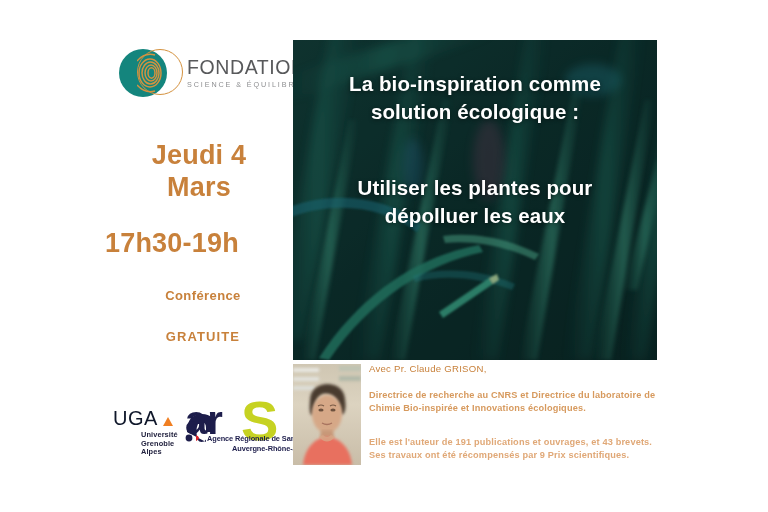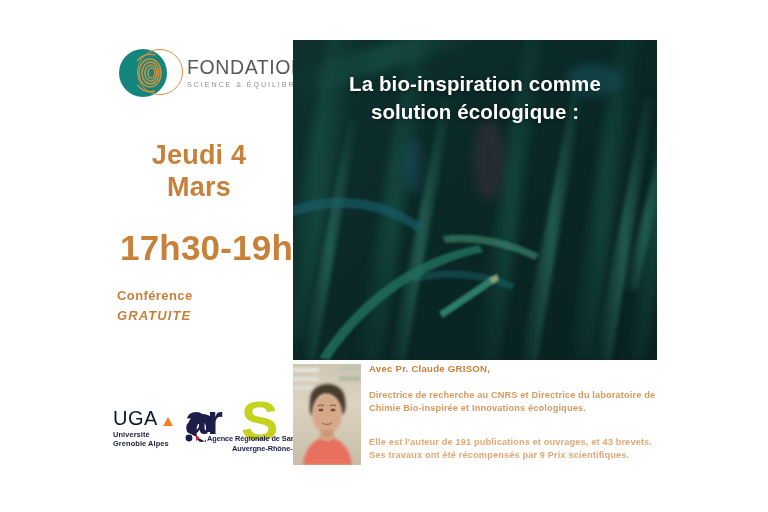--- a/index.html
+++ b/index.html
@@ -105,41 +105,41 @@
     font-size: 27px;
     font-weight: 700;
     line-height: 1.18;
     letter-spacing: 0.2px;
   }
   .time-block {
     position: absolute;
     left: 0;
     top: 188px;
     width: 188px;
-    text-align: right;
+    text-align: left;
     color: #c8813b;
-    font-size: 35px;
+    font-size: 27px;
     font-weight: 700;
     letter-spacing: 0.2px;
   }
   .conf-block {
     position: absolute;
-    left: 12px;
+    left: 4px;
     top: 248px;
     width: 188px;
+    text-align: center;
     color: #c8813b;
     font-size: 13px;
     font-weight: 700;
     letter-spacing: 0.4px;
   }
   .conf-block .gratuite {
     display: block;
-    margin-top: 5px;
+    margin-top: 26px;
     letter-spacing: 1.1px;
-    font-style: italic;
   }
 
   
   .partners {
     position: absolute;
     left: 0;
     top: 358px;
     width: 195px;
     height: 66px;
   }
@@ -169,20 +169,21 @@
     border-right: 5px solid transparent;
     border-bottom: 9px solid #f07f22;
   }
   .uga-sub {
     margin-top: 2px;
     font-size: 7.4px;
     font-weight: 700;
     color: #22223f;
     line-height: 1.18;
     letter-spacing: 0.1px;
+    margin-left: 28px;
   }
 
   .ars {
     position: absolute;
     left: 78px;
     top: 0px;
     width: 118px;
     height: 62px;
   }
   .ars svg { display: block; }
@@ -273,21 +274,21 @@
 
   .speaker-text {
     position: absolute;
     left: 369px;
     top: 363px;
     width: 292px;
   }
   .speaker-name {
     color: #c8813b;
     font-size: 9.6px;
-    font-weight: 700;
+    font-weight: 400;
     letter-spacing: 0.25px;
     line-height: 1.35;
   }
   .speaker-role {
     color: #d79a5e;
     font-size: 9.2px;
     font-weight: 700;
     letter-spacing: 0.15px;
     line-height: 1.38;
     margin-top: 13px;
@@ -446,20 +447,22 @@
 
       <rect width="364" height="320" fill="#06211f" opacity="0.28"></rect>
     </svg>
 
     <div class="hero-title">
       <div>La bio-inspiration comme</div>
       <div>solution écologique :</div>
     </div>
 
     <div class="hero-sub">
+      <div>Utiliser les plantes pour</div>
+      <div>dépolluer les eaux</div>
     </div>
   </div>
 
   <div class="speaker-photo">
     <svg width="68" height="101" viewBox="0 0 68 101">
       <defs>
         <linearGradient id="room" x1="0" y1="0" x2="0" y2="1">
           <stop offset="0%" stop-color="#cfc6b2"></stop>
           <stop offset="40%" stop-color="#dcd3c0"></stop>
           <stop offset="100%" stop-color="#c9bda8"></stop>

